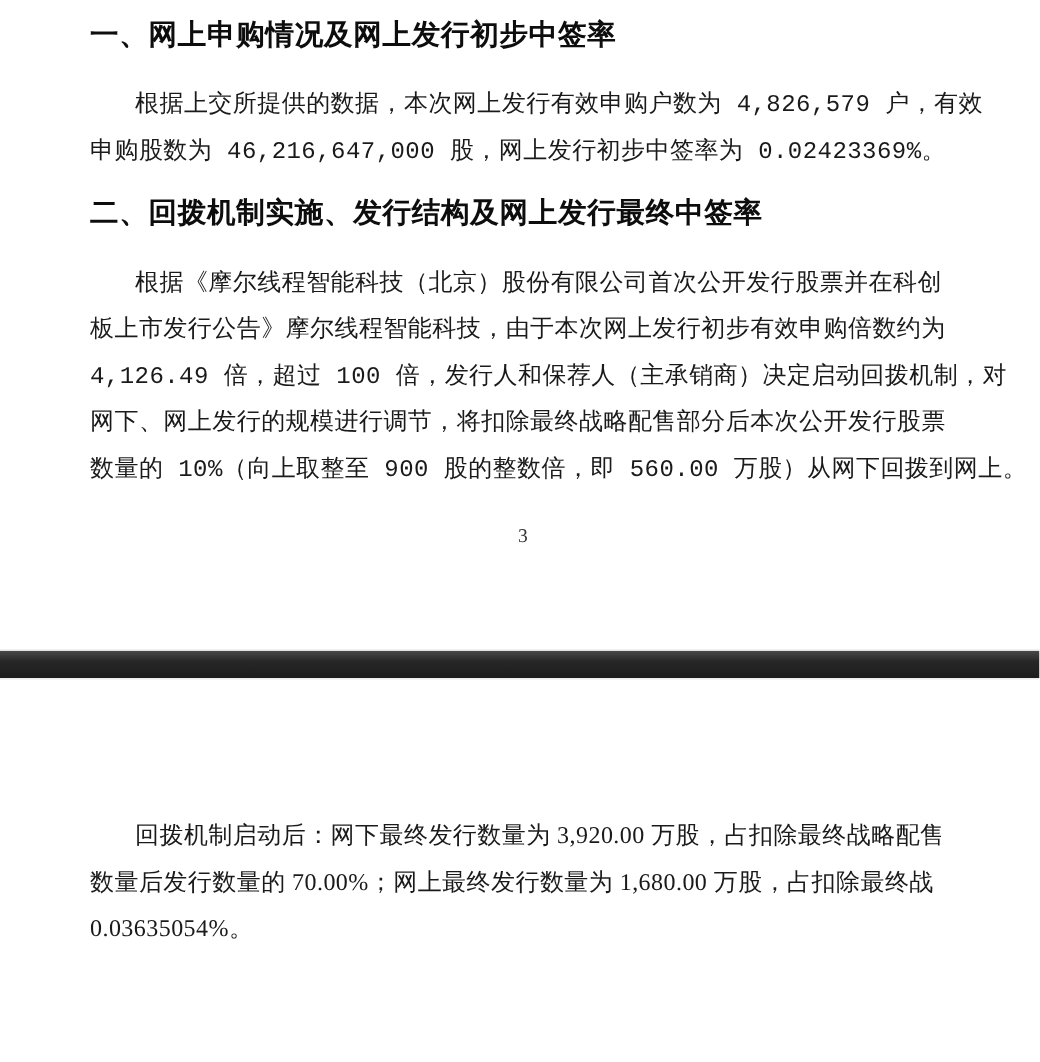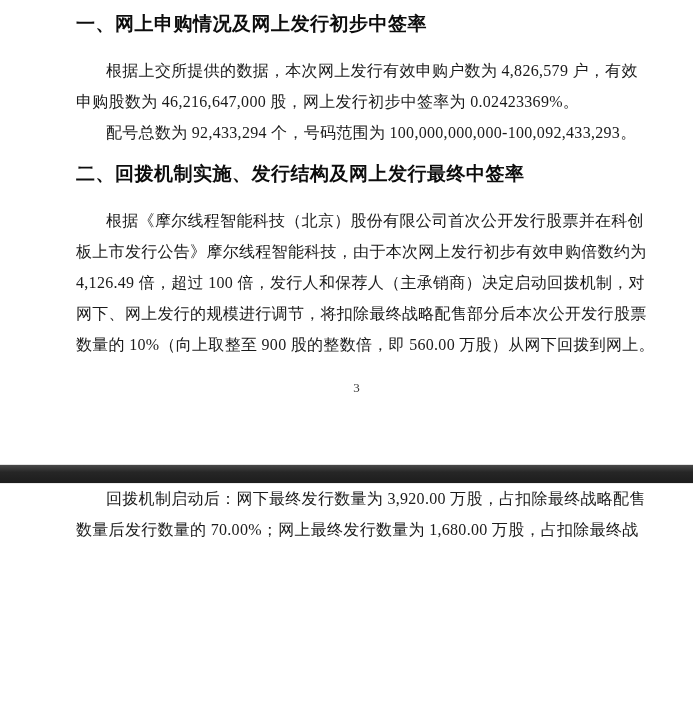--- a/index.html
+++ b/index.html
@@ -4,34 +4,34 @@
 <style>
   * { margin: 0; padding: 0; box-sizing: border-box; }
   html, body { width: 693px; height: 708px; }
   body {
     background: #ffffff;
     color: #1a1a1a;
     font-family: "Liberation Serif", "DejaVu Serif", serif;
     overflow: hidden;
   }
   .doc { width: 693px; height: 708px; background: #ffffff; }
-  .content { padding-left: 76px; padding-right: 56px; }
+  .content { padding-left: 60px; padding-right: 56px; }
   .heading {
     font-family: "Liberation Sans", "DejaVu Sans", sans-serif;
     font-weight: bold;
     font-size: 19px;
     line-height: 22px;
     letter-spacing: 0.5px;
     color: #0d0d0d;
     white-space: nowrap;
   }
   .heading-1 { margin-top: 13px; }
   .heading-2 { margin-top: 15px; }
   .para { }
-  .para-gap { margin-top: 20px; }
+  .para-gap { margin-top: 20px; font-family: Liberation Mono, monospace; }
   .line {
     font-size: 16px;
     height: 31px;
     line-height: 31px;
     letter-spacing: 0.3px;
     white-space: nowrap;
   }
   .indent { padding-left: 30px; }
   .page-number {
     margin-top: 19px;
@@ -41,55 +41,53 @@
     text-align: center;
     color: #333333;
   }
   .separator {
     margin-top: 68px;
     width: 693px;
     height: 18px;
     background: linear-gradient(180deg, #484848 0%, #262626 40%, #1d1d1d 100%);
     box-shadow: 0 -1px 0 #e2e2e2, 0 1px 0 #ececec;
   }
-  .bottom-page-para { }
+  .bottom-page-para { margin-top: 90px; }
 </style>
 </head>
 <body>
 
 <div class="doc">
 
   <div class="content">
 
     <div class="heading heading-1">一、网上申购情况及网上发行初步中签率</div>
 
     <div class="para para-gap">
       <div class="line indent">根据上交所提供的数据，本次网上发行有效申购户数为 4,826,579 户，有效</div>
       <div class="line">申购股数为 46,216,647,000 股，网上发行初步中签率为 0.02423369%。</div>
     </div>
 
-    <div class="para">
-      <div class="line indent">配号总数为 92,433,294 个，号码范围为 100,000,000,000-100,092,433,293。</div>
-    </div>
 
     <div class="heading heading-2">二、回拨机制实施、发行结构及网上发行最终中签率</div>
 
     <div class="para para-gap">
       <div class="line indent">根据《摩尔线程智能科技（北京）股份有限公司首次公开发行股票并在科创</div>
       <div class="line">板上市发行公告》摩尔线程智能科技，由于本次网上发行初步有效申购倍数约为</div>
       <div class="line">4,126.49 倍，超过 100 倍，发行人和保荐人（主承销商）决定启动回拨机制，对</div>
       <div class="line">网下、网上发行的规模进行调节，将扣除最终战略配售部分后本次公开发行股票</div>
       <div class="line">数量的 10%（向上取整至 900 股的整数倍，即 560.00 万股）从网下回拨到网上。</div>
     </div>
 
     <div class="page-number">3</div>
   </div>
 
   <div class="separator"></div>
 
   <div class="content">
     <div class="para bottom-page-para">
       <div class="line indent">回拨机制启动后：网下最终发行数量为 3,920.00 万股，占扣除最终战略配售</div>
       <div class="line">数量后发行数量的 70.00%；网上最终发行数量为 1,680.00 万股，占扣除最终战</div>
+      <div class="line">0.03635054%。</div>
     </div>
   </div>
 
 </div>
 
 </body></html>

